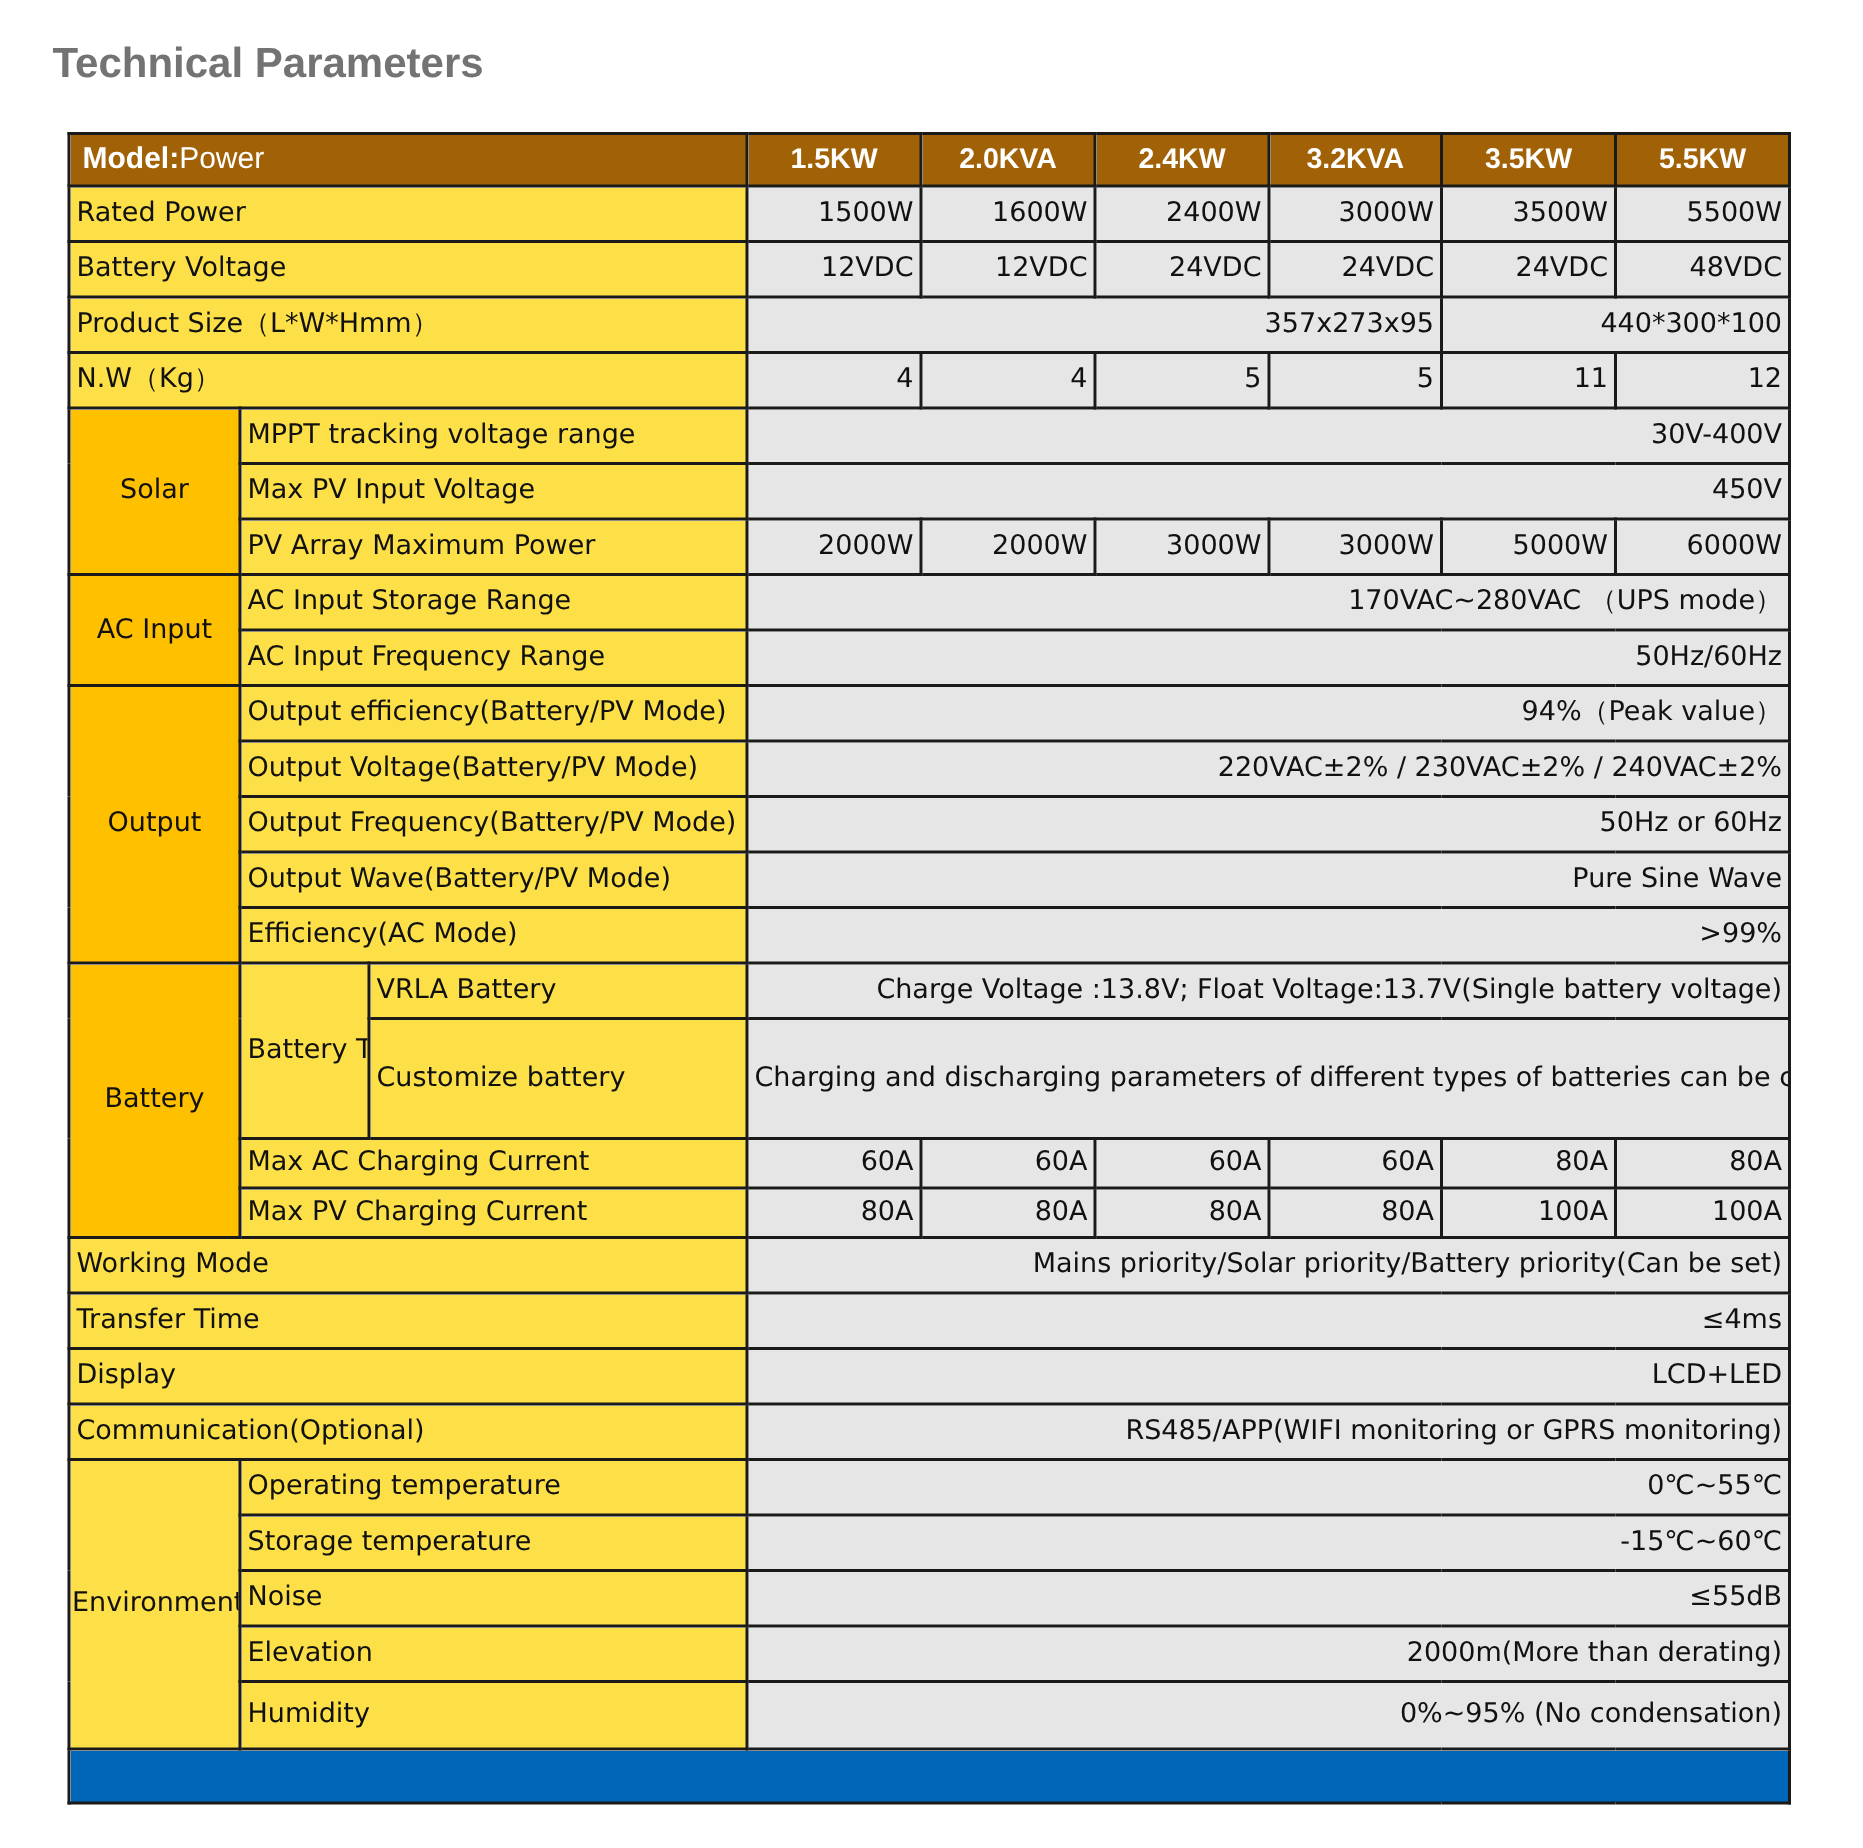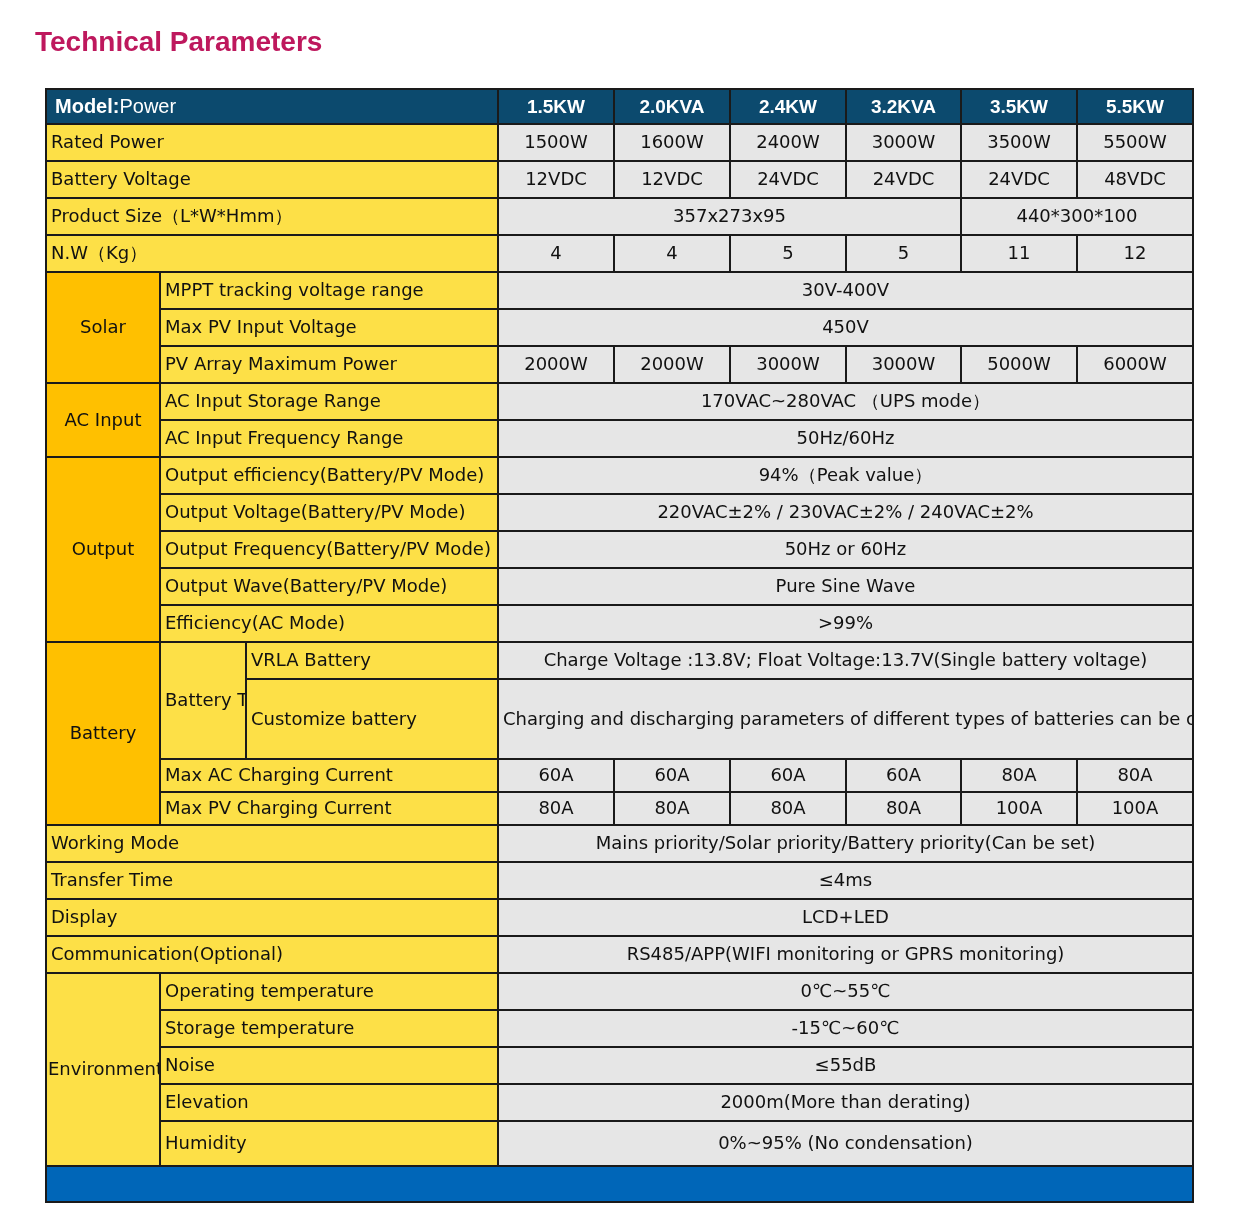--- a/index.html
+++ b/index.html
@@ -1,37 +1,37 @@
 <!DOCTYPE html>
 <html><head>
 <meta charset="utf-8">
 <style>
   html, body { margin: 0; padding: 0; background: #ffffff; }
   body { width: 1242px; height: 1232px; position: relative; font-family: "DejaVu Sans", "Liberation Sans", sans-serif; }
   .title {
     position: absolute; left: 35px; top: 26px;
     font-family: "Liberation Sans", sans-serif; font-weight: bold;
-    font-size: 28px; color: #be185d; letter-spacing: 0px;
+    font-size: 28px; color: #737373; letter-spacing: 0px;
   }
   table.spec {
     position: absolute; left: 45px; top: 88px;
     width: 1147px; border-collapse: collapse; table-layout: fixed;
     font-size: 18px; color: #111;
   }
   table.spec td {
     border: 2px solid #1a1a1a; padding: 0 4px; overflow: hidden; white-space: nowrap;
     line-height: 1.15;
   }
-  .hdr td { background: #0c4a6e; color: #ffffff; font-weight: bold; text-align: center; height: 33px; font-family: "Liberation Sans", sans-serif; font-size: 19px; }
+  .hdr td { background: #a16207; color: #ffffff; font-weight: bold; text-align: center; height: 33px; font-family: "Liberation Sans", sans-serif; font-size: 19px; }
   .hdr td.model { text-align: left; padding-left: 8px; font-size: 20px; }
   .hdr td.model .lbl { font-weight: bold; }
   .hdr td.model .val { font-weight: normal; }
   td.y { background: #fde047; text-align: left; }
   td.yc { background: #ffc000; text-align: center; }
-  td.g { background: #e6e6e6; text-align: center; }
+  td.g { background: #e6e6e6; text-align: right; }
   td.wrap { white-space: normal; }
   tr.r { height: 37px; }
   tr.r32 { height: 33px; margin-left: 35px; }
   tr.tall { height: 80px; }
   tr.hum { height: 45px; }
   .footer td { background: #0066b8; height: 34px; }
   td.indent { padding-left: 54px; }
 </style>
 </head>
 <body>

